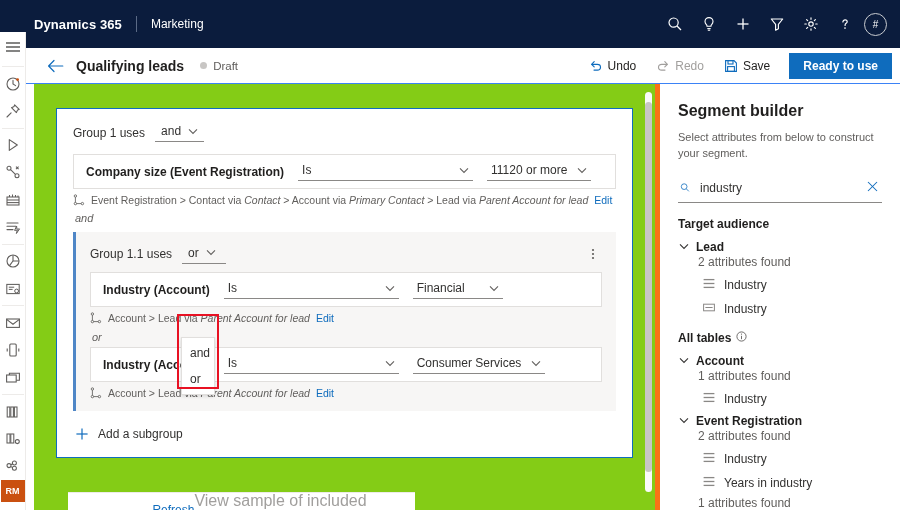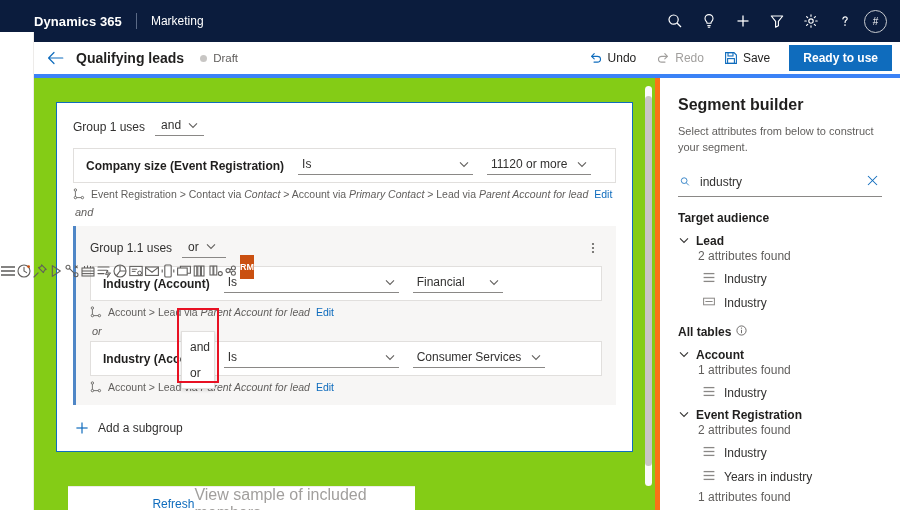--- a/index.html
+++ b/index.html
@@ -6,21 +6,21 @@
   html, body { margin:0; padding:0; }
   body {
     width:900px; height:510px; overflow:hidden;
     font-family:"Liberation Sans", sans-serif;
     font-size:12px; color:#323130; background:#ffffff;
     -webkit-font-smoothing:antialiased;
   }
 
   
   .topbar {
-    height:42px; background:#0b1c3d; display:flex; align-items:center;
+    height:48px; background:#0b1c3d; display:flex; align-items:center;
     padding:0 8px 0 0; color:#fff; position:relative;
   }
   .brand-wrap { display:flex; align-items:center; padding-left:34px; }
   .brand { font-size:13px; font-weight:bold; letter-spacing:.1px; }
   .brand-sep { width:1px; height:16px; background:#5b6a86; margin:0 14px; }
   .app-name { font-size:12px; font-weight:normal; }
   .topbar-actions { margin-left:auto; display:flex; align-items:center; gap:0; }
   .tb-icon {
     width:34px; height:32px; display:flex; align-items:center; justify-content:center;
     cursor:pointer;
@@ -28,21 +28,21 @@
   .tb-icon svg { display:block; }
   .avatar-btn {
     width:23px; height:23px; border-radius:50%; border:1px solid #c8cbd0;
     display:flex; align-items:center; justify-content:center; margin:0 5px 0 2px;
     font-size:10px; color:#fff; cursor:pointer;
   }
 
   
   .cmdbar {
     height:36px; background:#ffffff; display:flex; align-items:center;
-    border-bottom:4px solid #3b82f6; padding-left:34px; position:relative;
+    border-bottom:1px solid #3b82f6; padding-left:34px; position:relative;
   }
   .back-btn {
     width:30px; height:30px; display:flex; align-items:center; justify-content:center;
     cursor:pointer; margin-left:6px;
   }
   .page-title { font-size:14px; font-weight:bold; color:#201f1e; margin-left:6px; }
   .status-wrap { display:flex; align-items:center; margin-left:16px; }
   .status-dot { width:7px; height:7px; border-radius:50%; background:#c8c6c4; margin-right:6px; }
   .status-text { font-size:11.5px; color:#605e5c; }
   .cmd-right { margin-left:auto; display:flex; align-items:center; gap:2px; padding-right:8px; }
@@ -56,22 +56,22 @@
     background:#0f6cbd; color:#fff; height:26px; padding:0 14px; font-size:12px;
     font-weight:bold; border:none; cursor:pointer; margin-left:8px;
     font-family:inherit;
   }
 
   
   .body-wrap { display:flex; height:442px; }
 
   
   .rail {
-    width:34px; background:#ffffff; border-right:1px solid #edebe9;
-    display:flex; flex-direction:row; align-items:center;
+    width:26px; background:#ffffff; border-right:1px solid #edebe9;
+    display:flex; flex-direction:column; align-items:center;
     position:absolute; left:0; top:32px; bottom:0;
     z-index:5;
   }
   .rail-hamb { height:34px; display:flex; align-items:center; justify-content:center; width:100%; cursor:pointer;}
   .rail-item {
     width:100%; height:30px; display:flex; align-items:center; justify-content:center;
     cursor:pointer;
   }
   .rail-sep { width:22px; height:1px; background:#edebe9; margin:3px 0; }
   .rail-spacer { flex:1; }

